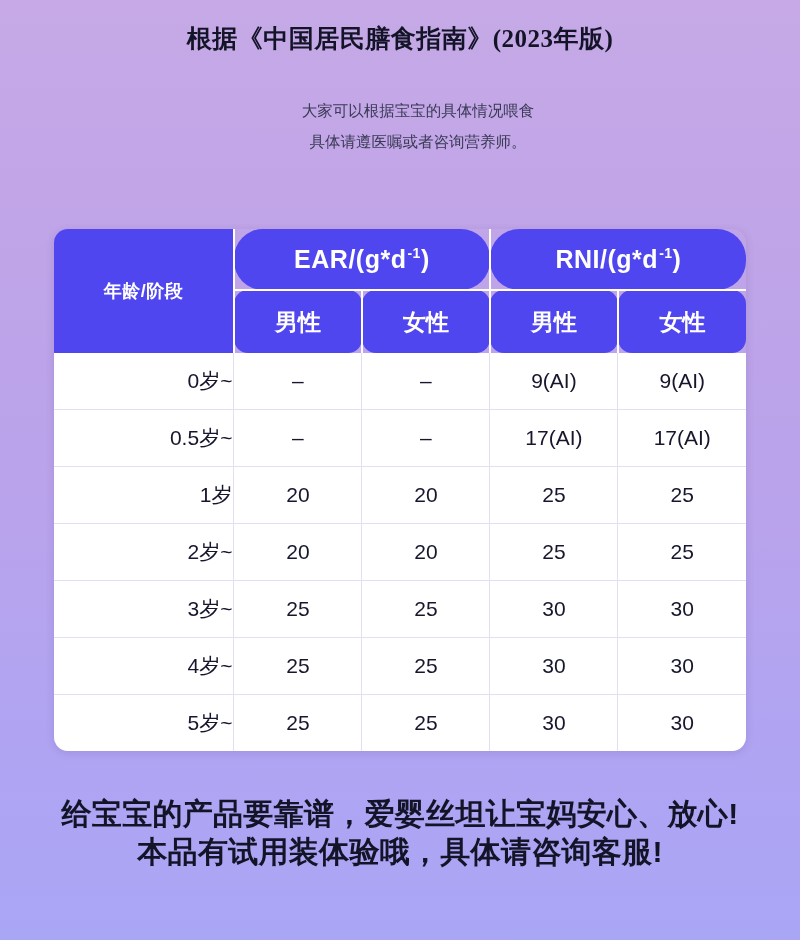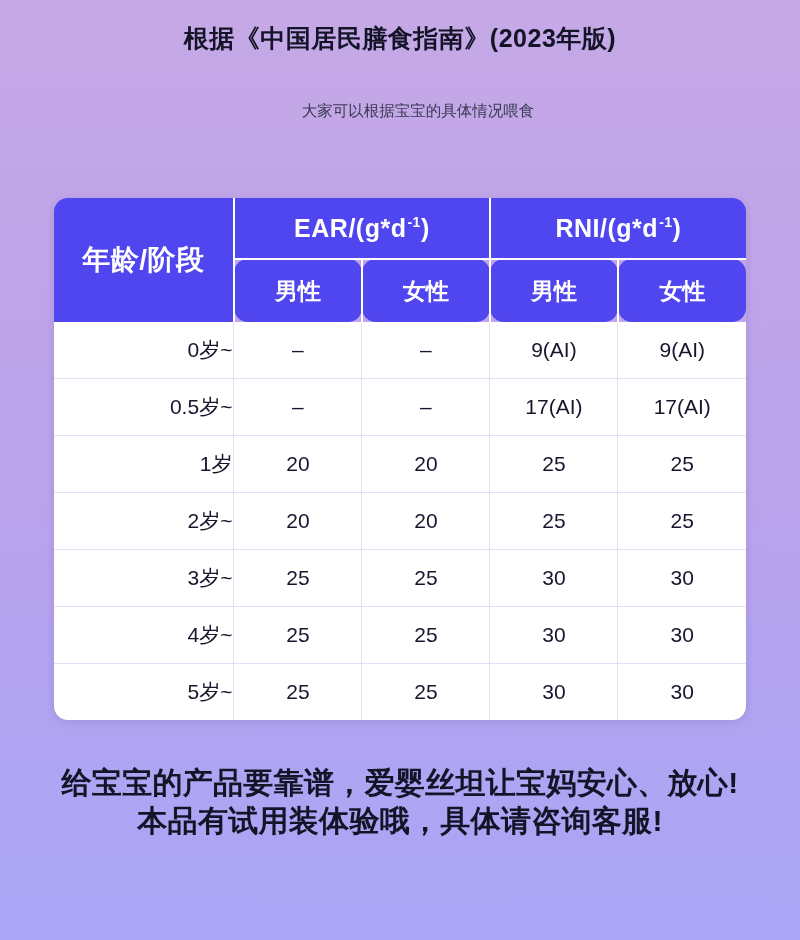--- a/index.html
+++ b/index.html
@@ -18,20 +18,21 @@
   .page {
     width: 800px;
     height: 940px;
     position: relative;
     box-sizing: border-box;
   }
 
   .header {
     padding-top: 18px;
     text-align: center;
+    font-family: Liberation Serif, serif;
   }
   .header .line {
     font-size: 25px;
     font-weight: bold;
     color: #141428;
     letter-spacing: 0.5px;
     line-height: 41px;
   }
 
   .subheader {
@@ -72,29 +73,30 @@
     color: #ffffff;
     font-weight: bold;
     border-right: 2px solid #ffffff;
     border-bottom: 2px solid #ffffff;
   }
   thead th.last-col {
     border-right: none;
     margin-left: 20px;
   }
   thead th.age-head {
-    font-size: 28px;
+    font-size: 18px;
     height: 118px;
     border-bottom: none;
     letter-spacing: 0.5px;
   }
   thead th.group-head {
     font-size: 25px;
     height: 58px;
     letter-spacing: 0.5px;
+    border-radius: 29px;
   }
   thead th.sub-head {
     font-size: 23px;
     height: 60px;
     border-bottom: none;
     border-radius: 14px;
   }
   .sup {
     font-size: 14px;
     vertical-align: super;
@@ -141,20 +143,21 @@
 <body>
 
 <div class="page">
 
   <div class="header">
     <div class="line">根据《中国居民膳食指南》(2023年版)</div>
   </div>
 
   <div class="subheader">
     <div class="line">大家可以根据宝宝的具体情况喂食</div>
+    <div class="line">具体请遵医嘱或者咨询营养师。</div>
   </div>
 
   <div class="table-wrap">
     <table class="nutrition">
       <colgroup>
         <col style="width:26%">
         <col style="width:18.5%">
         <col style="width:18.5%">
         <col style="width:18.5%">
         <col style="width:18.5%">

